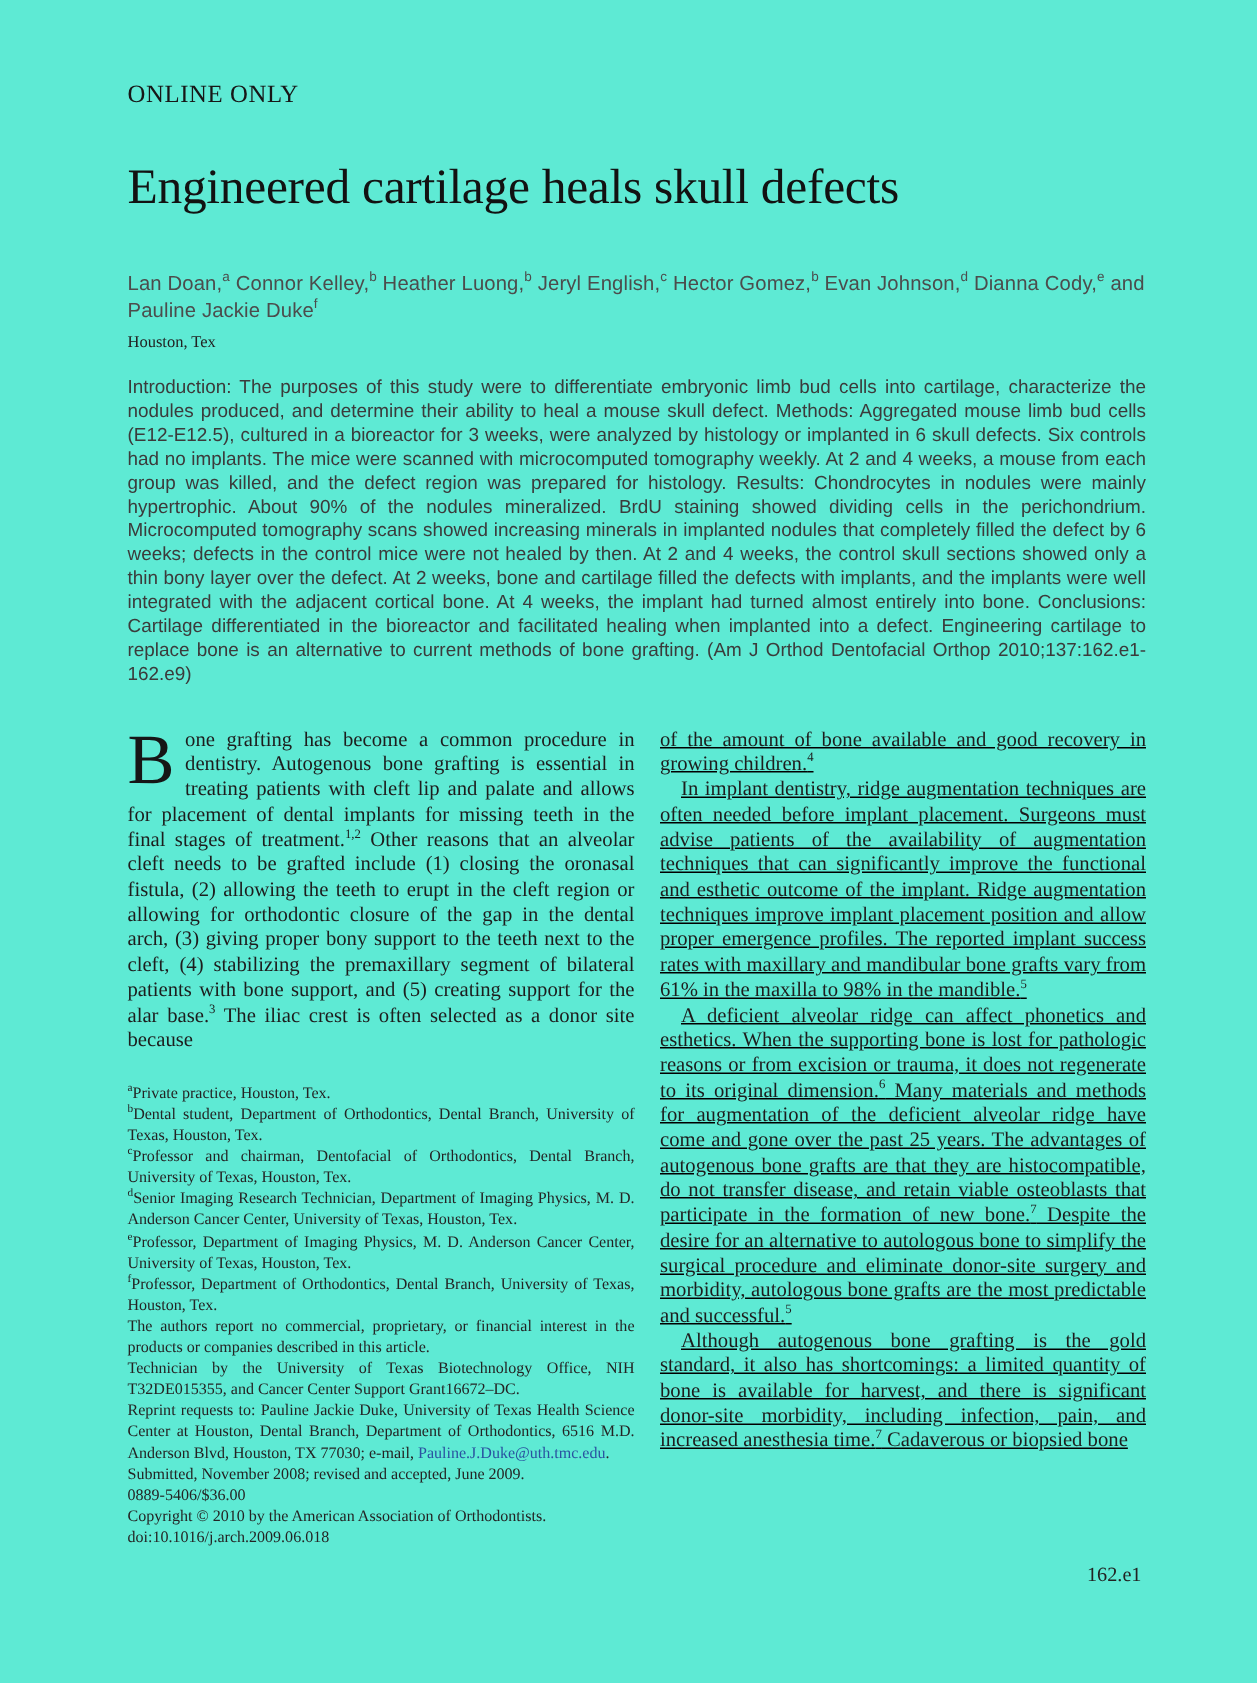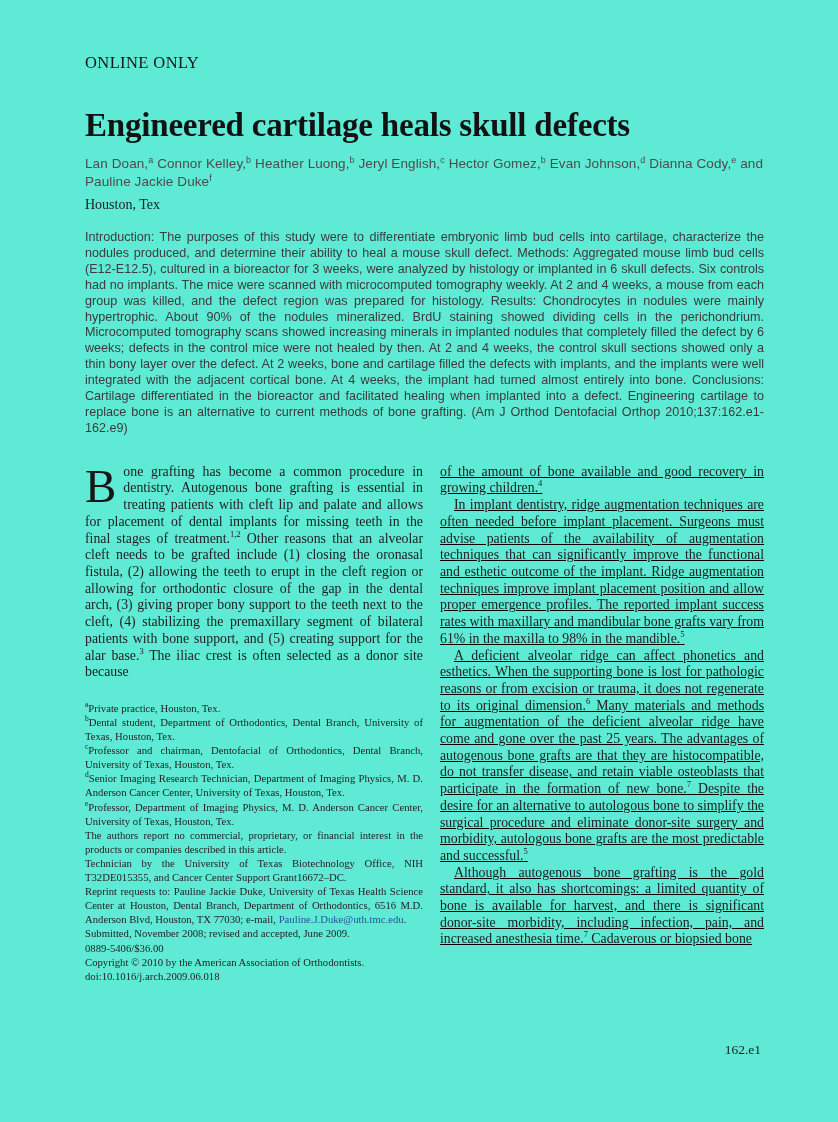--- a/index.html
+++ b/index.html
@@ -21,37 +21,37 @@
     margin-top: 53px;
     font-family: "Liberation Serif", serif;
     font-size: 16.5px;
     letter-spacing: 0.4px;
     color: #171717;
   }
   .title {
     margin-top: 34px;
     font-family: "Liberation Serif", serif;
     font-size: 33px;
-    font-weight: bold;
+    font-weight: normal;
     letter-spacing: -0.2px;
     color: #121212;
   }
   .authors {
-    margin-top: 11px;
+    margin-top: 36px;
     font-family: "Liberation Sans", sans-serif;
     font-size: 13.5px;
     line-height: 17.5px;
     color: #4c4c4c;
     letter-spacing: 0.1px;
   }
   .authors sup { font-size: 9px; line-height: 0; }
   .location {
     margin-top: 7px;
     font-family: "Liberation Serif", serif;
-    font-size: 14px;
+    font-size: 11px;
     color: #222222;
   }
   .abstract {
     margin-top: 17px;
     font-family: "Liberation Sans", sans-serif;
     font-size: 12.6px;
     line-height: 15.9px;
     text-align: justify;
     color: #3b3b3b;
   }
@@ -125,20 +125,21 @@
       <div class="col-left">
         <div class="para intro">
           <span class="dropcap">B</span><span><span>one grafting has become a common procedure in dentistry. Autogenous bone grafting is essential in treating patients with cleft lip and palate and allows for placement of dental implants for missing teeth in the final stages of treatment.</span><sup>1,2</sup><span> Other reasons that an alveolar cleft needs to be grafted include (1) closing the oronasal fistula, (2) allowing the teeth to erupt in the cleft region or allowing for orthodontic closure of the gap in the dental arch, (3) giving proper bony support to the teeth next to the cleft, (4) stabilizing the premaxillary segment of bilateral patients with bone support, and (5) creating support for the alar base.</span><sup>3</sup><span> The iliac crest is often selected as a donor site because</span></span>
         </div>
         <div class="footnotes">
             <div class="fnote"><sup>a</sup><span>Private practice, Houston, Tex.</span></div>
             <div class="fnote"><sup>b</sup><span>Dental student, Department of Orthodontics, Dental Branch, University of Texas, Houston, Tex.</span></div>
             <div class="fnote"><sup>c</sup><span>Professor and chairman, Dentofacial of Orthodontics, Dental Branch, University of Texas, Houston, Tex.</span></div>
             <div class="fnote"><sup>d</sup><span>Senior Imaging Research Technician, Department of Imaging Physics, M. D. Anderson Cancer Center, University of Texas, Houston, Tex.</span></div>
             <div class="fnote"><sup>e</sup><span>Professor, Department of Imaging Physics, M. D. Anderson Cancer Center, University of Texas, Houston, Tex.</span></div>
+            <div class="fnote"><sup>f</sup><span>Professor, Department of Orthodontics, Dental Branch, University of Texas, Houston, Tex.</span></div>
             <div class="fnote"><span>The authors report no commercial, proprietary, or financial interest in the products or companies described in this article.</span></div>
             <div class="fnote"><span>Technician by the University of Texas Biotechnology Office, NIH T32DE015355, and Cancer Center Support Grant16672–DC.</span></div>
             <div class="fnote"><span>Reprint requests to: Pauline Jackie Duke, University of Texas Health Science Center at Houston, Dental Branch, Department of Orthodontics, 6516 M.D. Anderson Blvd, Houston, TX 77030; e-mail, </span><span class="link">Pauline.J.Duke@uth.tmc.edu</span><span>.</span></div>
             <div class="fnote"><span>Submitted, November 2008; revised and accepted, June 2009.</span></div>
             <div class="fnote"><span>0889-5406/$36.00</span></div>
             <div class="fnote"><span>Copyright © 2010 by the American Association of Orthodontists.</span></div>
             <div class="fnote"><span>doi:10.1016/j.arch.2009.06.018</span></div>
           </div>
       </div>
 

